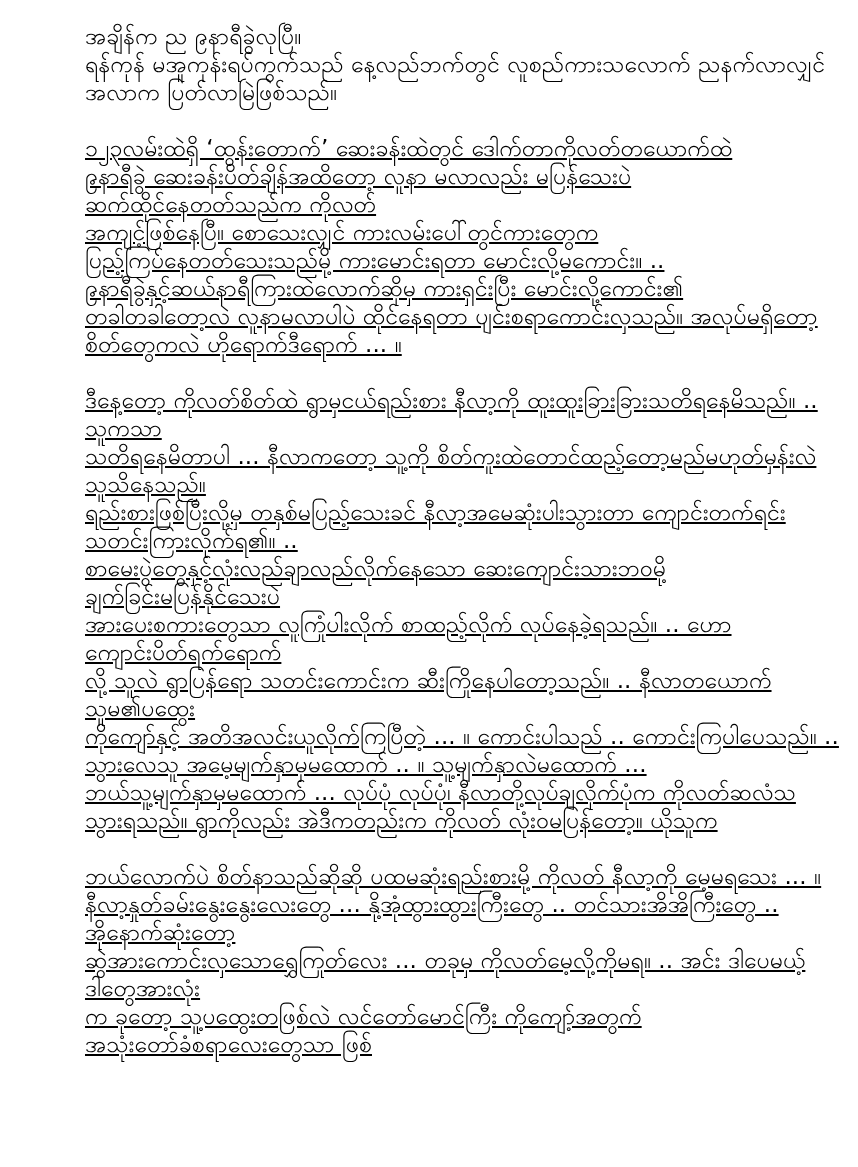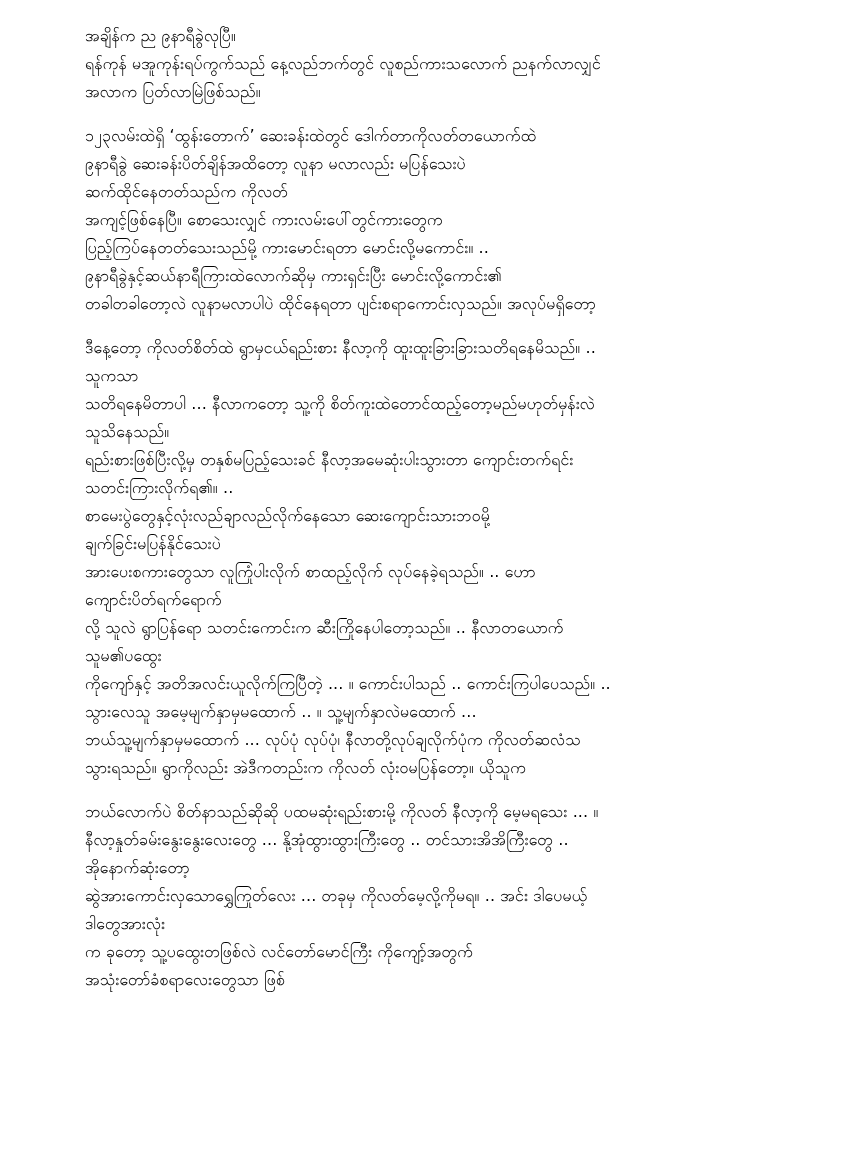--- a/index.html
+++ b/index.html
@@ -11,30 +11,31 @@
     height: 1167px;
     background: #ffffff;
     overflow: hidden;
   }
   .page {
     box-sizing: border-box;
     width: 688px;
     height: 1167px;
     padding: 22px 55px 0 85px;
     font-family: "DejaVu Sans", "Liberation Sans", sans-serif;
-    font-size: 16px;
+    font-size: 23px;
     color: #000000;
     background: #ffffff;
   }
   .para {
     margin: 0;
     padding: 0;
   }
   .para + .para {
-    margin-top: 16px;
+    margin-top: 28px;
+    text-decoration: underline;
   }
   .line {
     line-height: 28px;
     min-height: 28px;
     white-space: nowrap;
     letter-spacing: 0.1px;
   }
 </style>
 </head>
 <body>
@@ -46,20 +47,21 @@
       <div class="line">အလာက ပြတ်လာမြဲဖြစ်သည်။</div>
     </div>
     <div class="para">
       <div class="line">၁၂၃လမ်းထဲရှိ ‘ထွန်းတောက်’ ဆေးခန်းထဲတွင် ဒေါက်တာကိုလတ်တယောက်ထဲ</div>
       <div class="line">၉နာရီခွဲ ဆေးခန်းပိတ်ချိန်အထိတော့ လူနာ မလာလည်း မပြန်သေးပဲ</div>
       <div class="line">ဆက်ထိုင်နေတတ်သည်က ကိုလတ်</div>
       <div class="line">အကျင့်ဖြစ်နေပြီ။ စောသေးလျှင် ကားလမ်းပေါ်တွင်ကားတွေက</div>
       <div class="line">ပြည့်ကြပ်နေတတ်သေးသည်မို့ ကားမောင်းရတာ မောင်းလို့မကောင်း။ ..</div>
       <div class="line">၉နာရီခွဲနှင့်ဆယ်နာရီကြားထဲလောက်ဆိုမှ ကားရှင်းပြီး မောင်းလို့ကောင်း၏</div>
       <div class="line">တခါတခါတော့လဲ လူနာမလာပါပဲ ထိုင်နေရတာ ပျင်းစရာကောင်းလှသည်။ အလုပ်မရှိတော့</div>
+      <div class="line">စိတ်တွေကလဲ ဟိုရောက်ဒီရောက် ... ။</div>
     </div>
     <div class="para">
       <div class="line">ဒီနေ့တော့ ကိုလတ်စိတ်ထဲ ရွာမှငယ်ရည်းစား နီလာ့ကို ထူးထူးခြားခြားသတိရနေမိသည်။ ..</div>
       <div class="line">သူကသာ</div>
       <div class="line">သတိရနေမိတာပါ ... နီလာကတော့ သူ့ကို စိတ်ကူးထဲတောင်ထည့်တော့မည်မဟုတ်မှန်းလဲ</div>
       <div class="line">သူသိနေသည်။</div>
       <div class="line">ရည်းစားဖြစ်ပြီးလို့မှ တနှစ်မပြည့်သေးခင် နီလာ့အမေဆုံးပါးသွားတာ ကျောင်းတက်ရင်း</div>
       <div class="line">သတင်းကြားလိုက်ရ၏။ ..</div>
       <div class="line">စာမေးပွဲတွေနှင့်လုံးလည်ချာလည်လိုက်နေသော ဆေးကျောင်းသားဘဝမို့</div>
       <div class="line">ချက်ခြင်းမပြန်နိုင်သေးပဲ</div>

